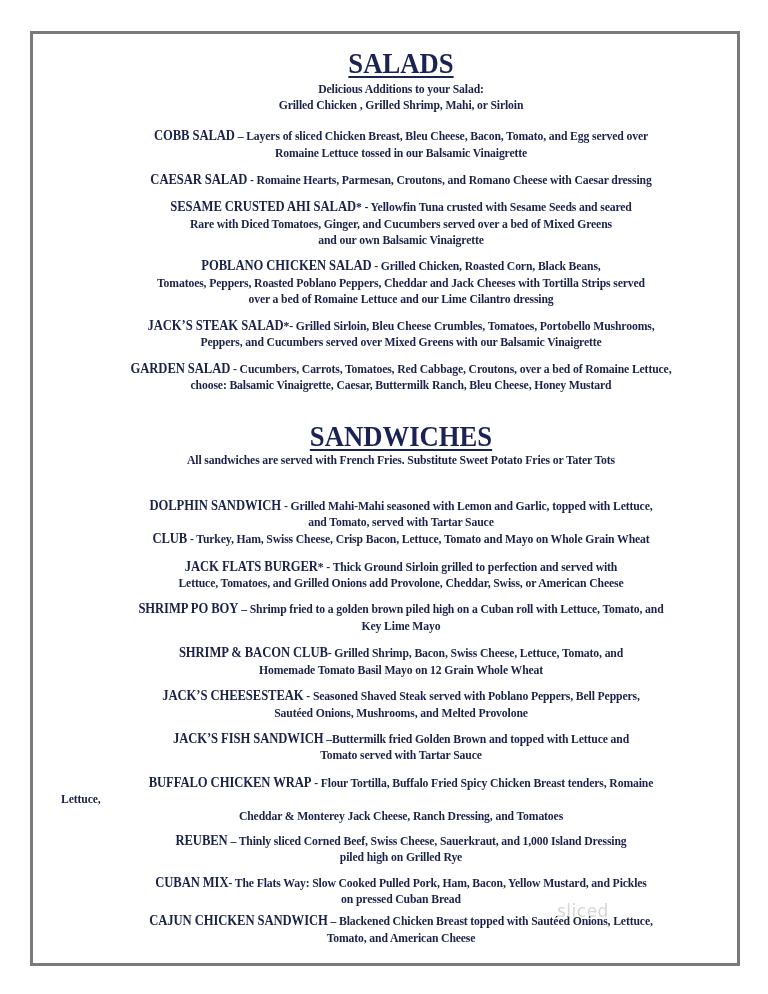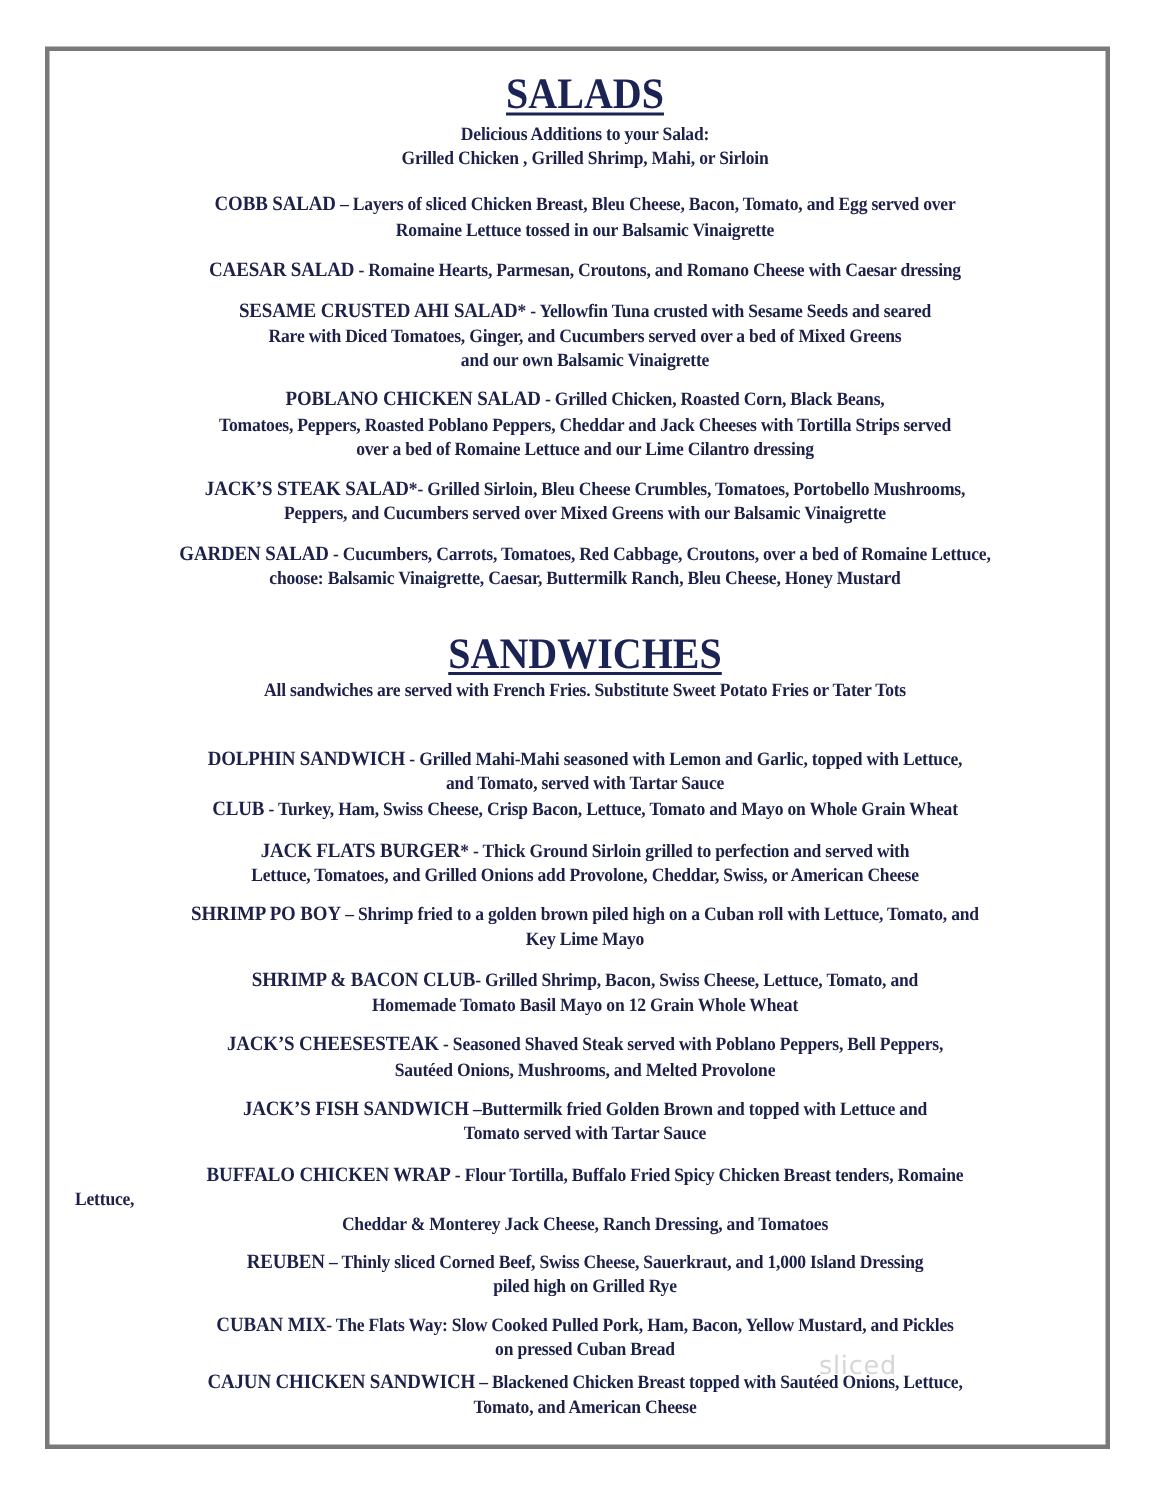--- a/index.html
+++ b/index.html
@@ -20,21 +20,21 @@
       left: 30px;
       top: 31px;
       width: 704px;
       height: 929px;
       border: 3px solid #7a7a7a;
       background: #ffffff;
       box-sizing: content-box;
     }
     .content {
       position: absolute;
-      left: 5px;
+      left: 16px;
       top: 0;
       width: 568px;
       height: 929px;
       border-radius: 26px;
     }
     .line {
       position: absolute;
       left: 0;
       width: 704px;
       text-align: center;

